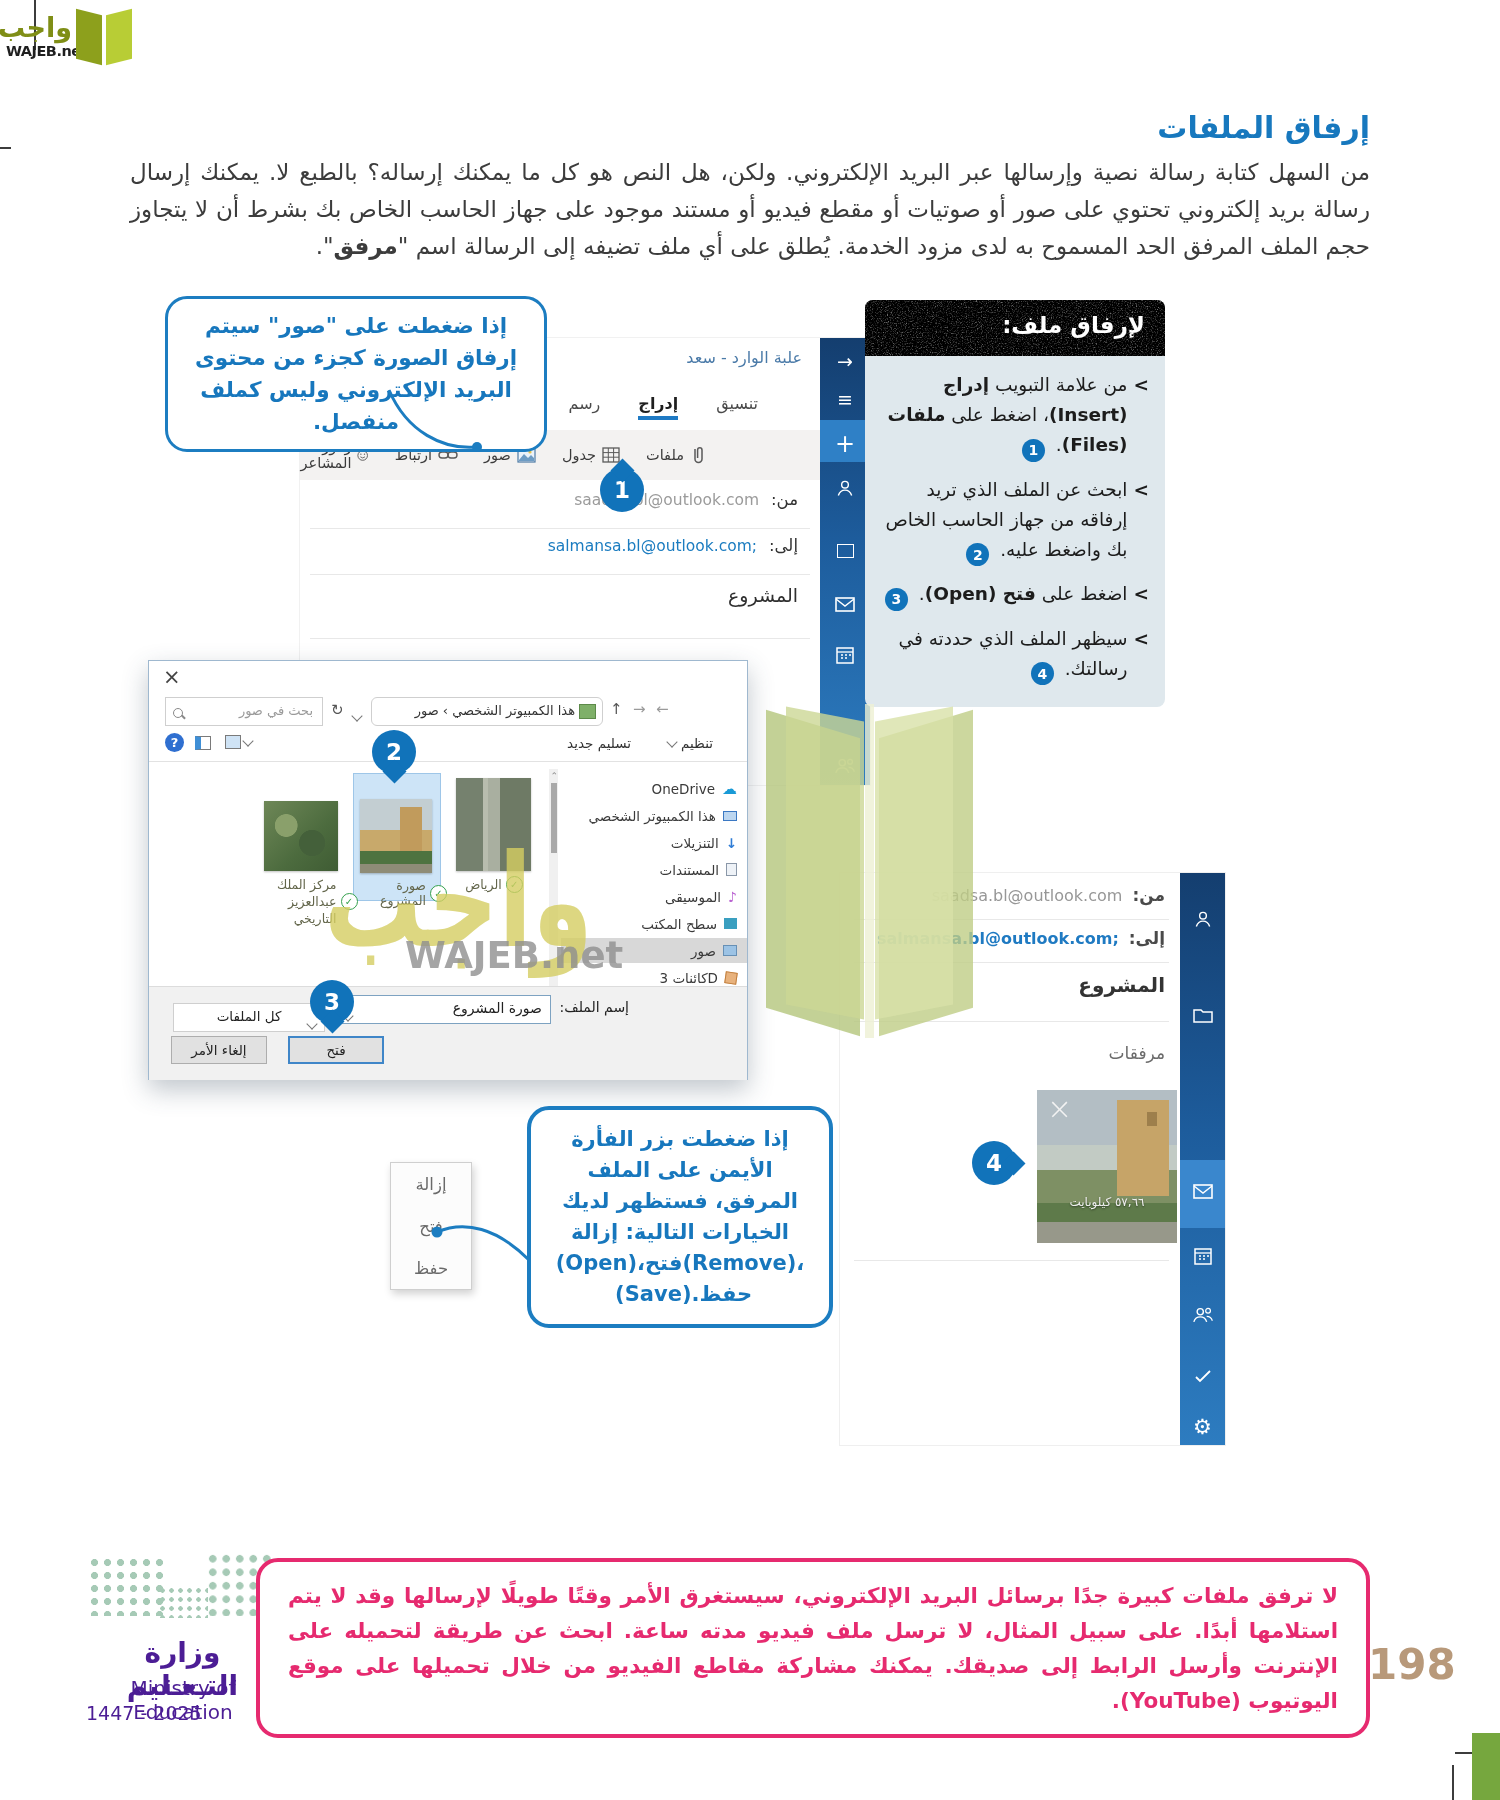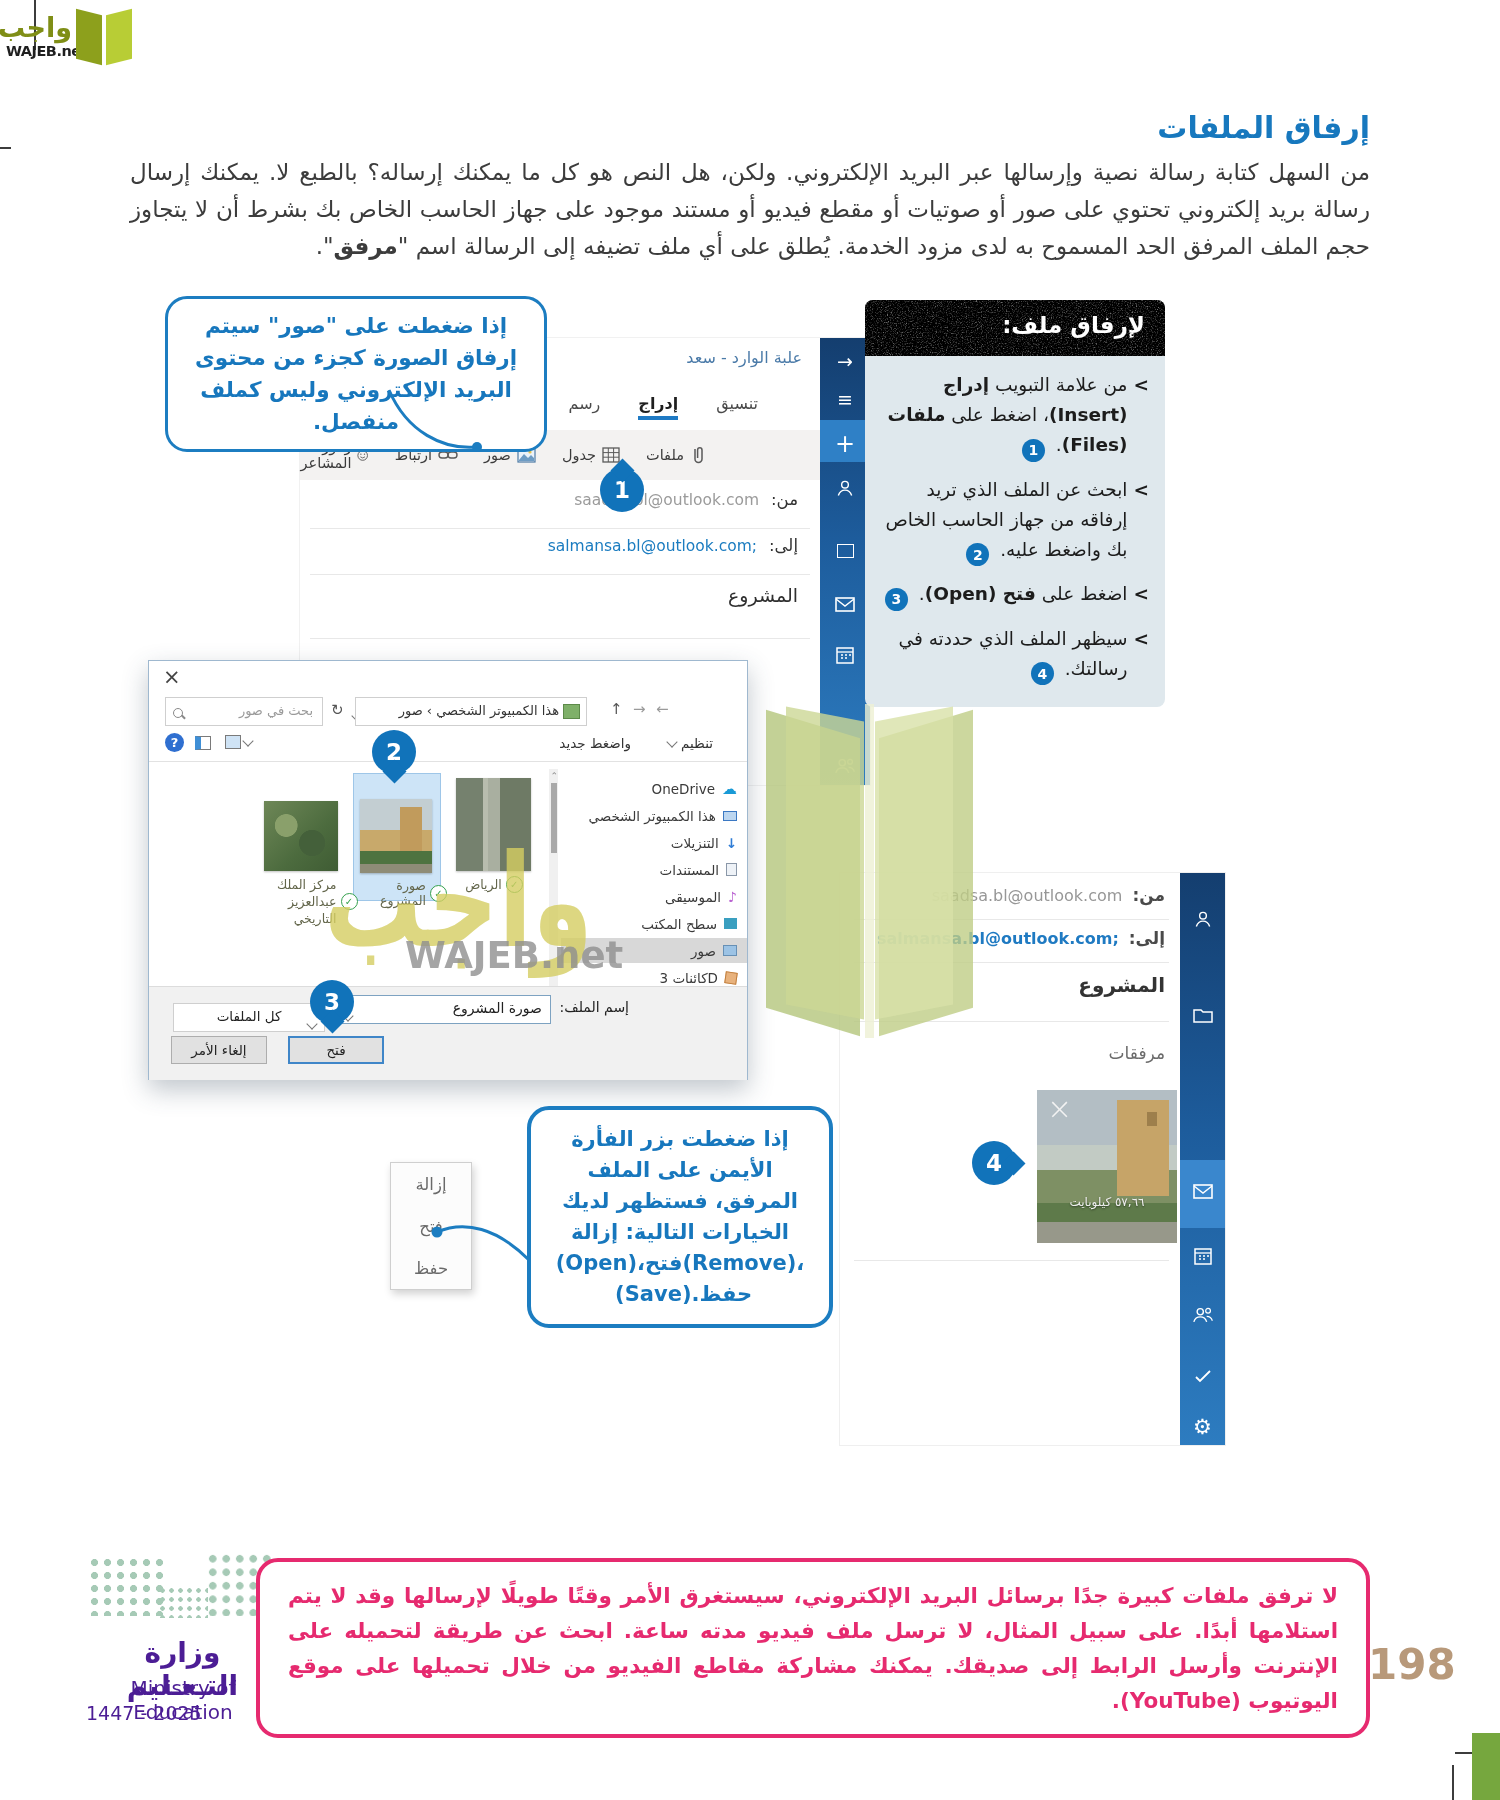--- a/index.html
+++ b/index.html
@@ -263,33 +263,33 @@
 
   <div class="dlg">
     <div class="abs" style="left:14px;top:4px;font-size:21px;color:#444;">×</div>
 
     <div class="dbox" style="left:16px;top:36px;width:156px;height:27px;">
       <div class="abs" style="left:7px;top:7px;"><span class="mag" style="display:inline-block;"></span></div>
       <div class="abs rtl" style="right:9px;top:5px;font-size:13px;color:#9a9a9a;">بحث في صور</div>
     </div>
     <div class="abs" style="left:182px;top:40px;font-size:15px;color:#555;">↻</div>
     <div class="abs" style="left:204px;top:44px;"><span class="chev"></span></div>
-    <div class="dbox" style="left:206px;top:36px;width:230px;height:27px;">
+    <div class="dbox" style="left:222px;top:36px;width:230px;height:27px;border-radius:6px;">
       <div class="abs" style="right:6px;top:6px;width:15px;height:13px;background:#7fb069;border:1px solid #5d8a4a;"></div>
       <div class="abs rtl" style="right:27px;top:5px;font-size:13px;color:#333;white-space:nowrap;">هذا الكمبيوتر الشخصي › صور</div>
     </div>
     <div class="abs" style="left:461px;top:39px;font-size:15px;color:#555;">↑</div>
     <div class="abs" style="left:484px;top:39px;font-size:15px;color:#9a9a9a;">→</div>
     <div class="abs" style="left:507px;top:39px;font-size:15px;color:#9a9a9a;">←</div>
 
     <div class="abs rtl" style="right:34px;top:74px;font-size:13.5px;color:#333;display:flex;align-items:center;gap:5px;">
       <span>تنظيم</span>
         <span class="chev" style="margin-top:-3px;"></span>
     </div>
-    <div class="abs rtl" style="right:116px;top:74px;font-size:13.5px;color:#333;">واضغط جديد</div>
+    <div class="abs rtl" style="right:116px;top:74px;font-size:13.5px;color:#333;">تسليم جديد</div>
     <div class="abs" style="left:16px;top:72px;width:19px;height:19px;border-radius:50%;background:#2f6fd0;color:#fff;font-size:13px;font-weight:700;text-align:center;line-height:19px;">?</div>
     <div class="abs" style="left:46px;top:74px;"><span class="sq" style="width:16px;height:14px;border:1.4px solid #7a7a7a;border-left:6px solid #3f8fd6;"></span></div>
     <div class="abs" style="left:76px;top:74px;display:flex;gap:3px;align-items:center;">
         <span class="sq" style="width:16px;height:14px;border:1.4px solid #7a7a7a;background:#cfe3f5;"></span>
         <span class="chev" style="margin-top:-2px;"></span>
       </div>
     <div class="hr" style="left:0;top:100px;width:598px;background:#e2e2e2;"></div>
 
     <div>
       <div class="dside-item" style="top:115px;">

